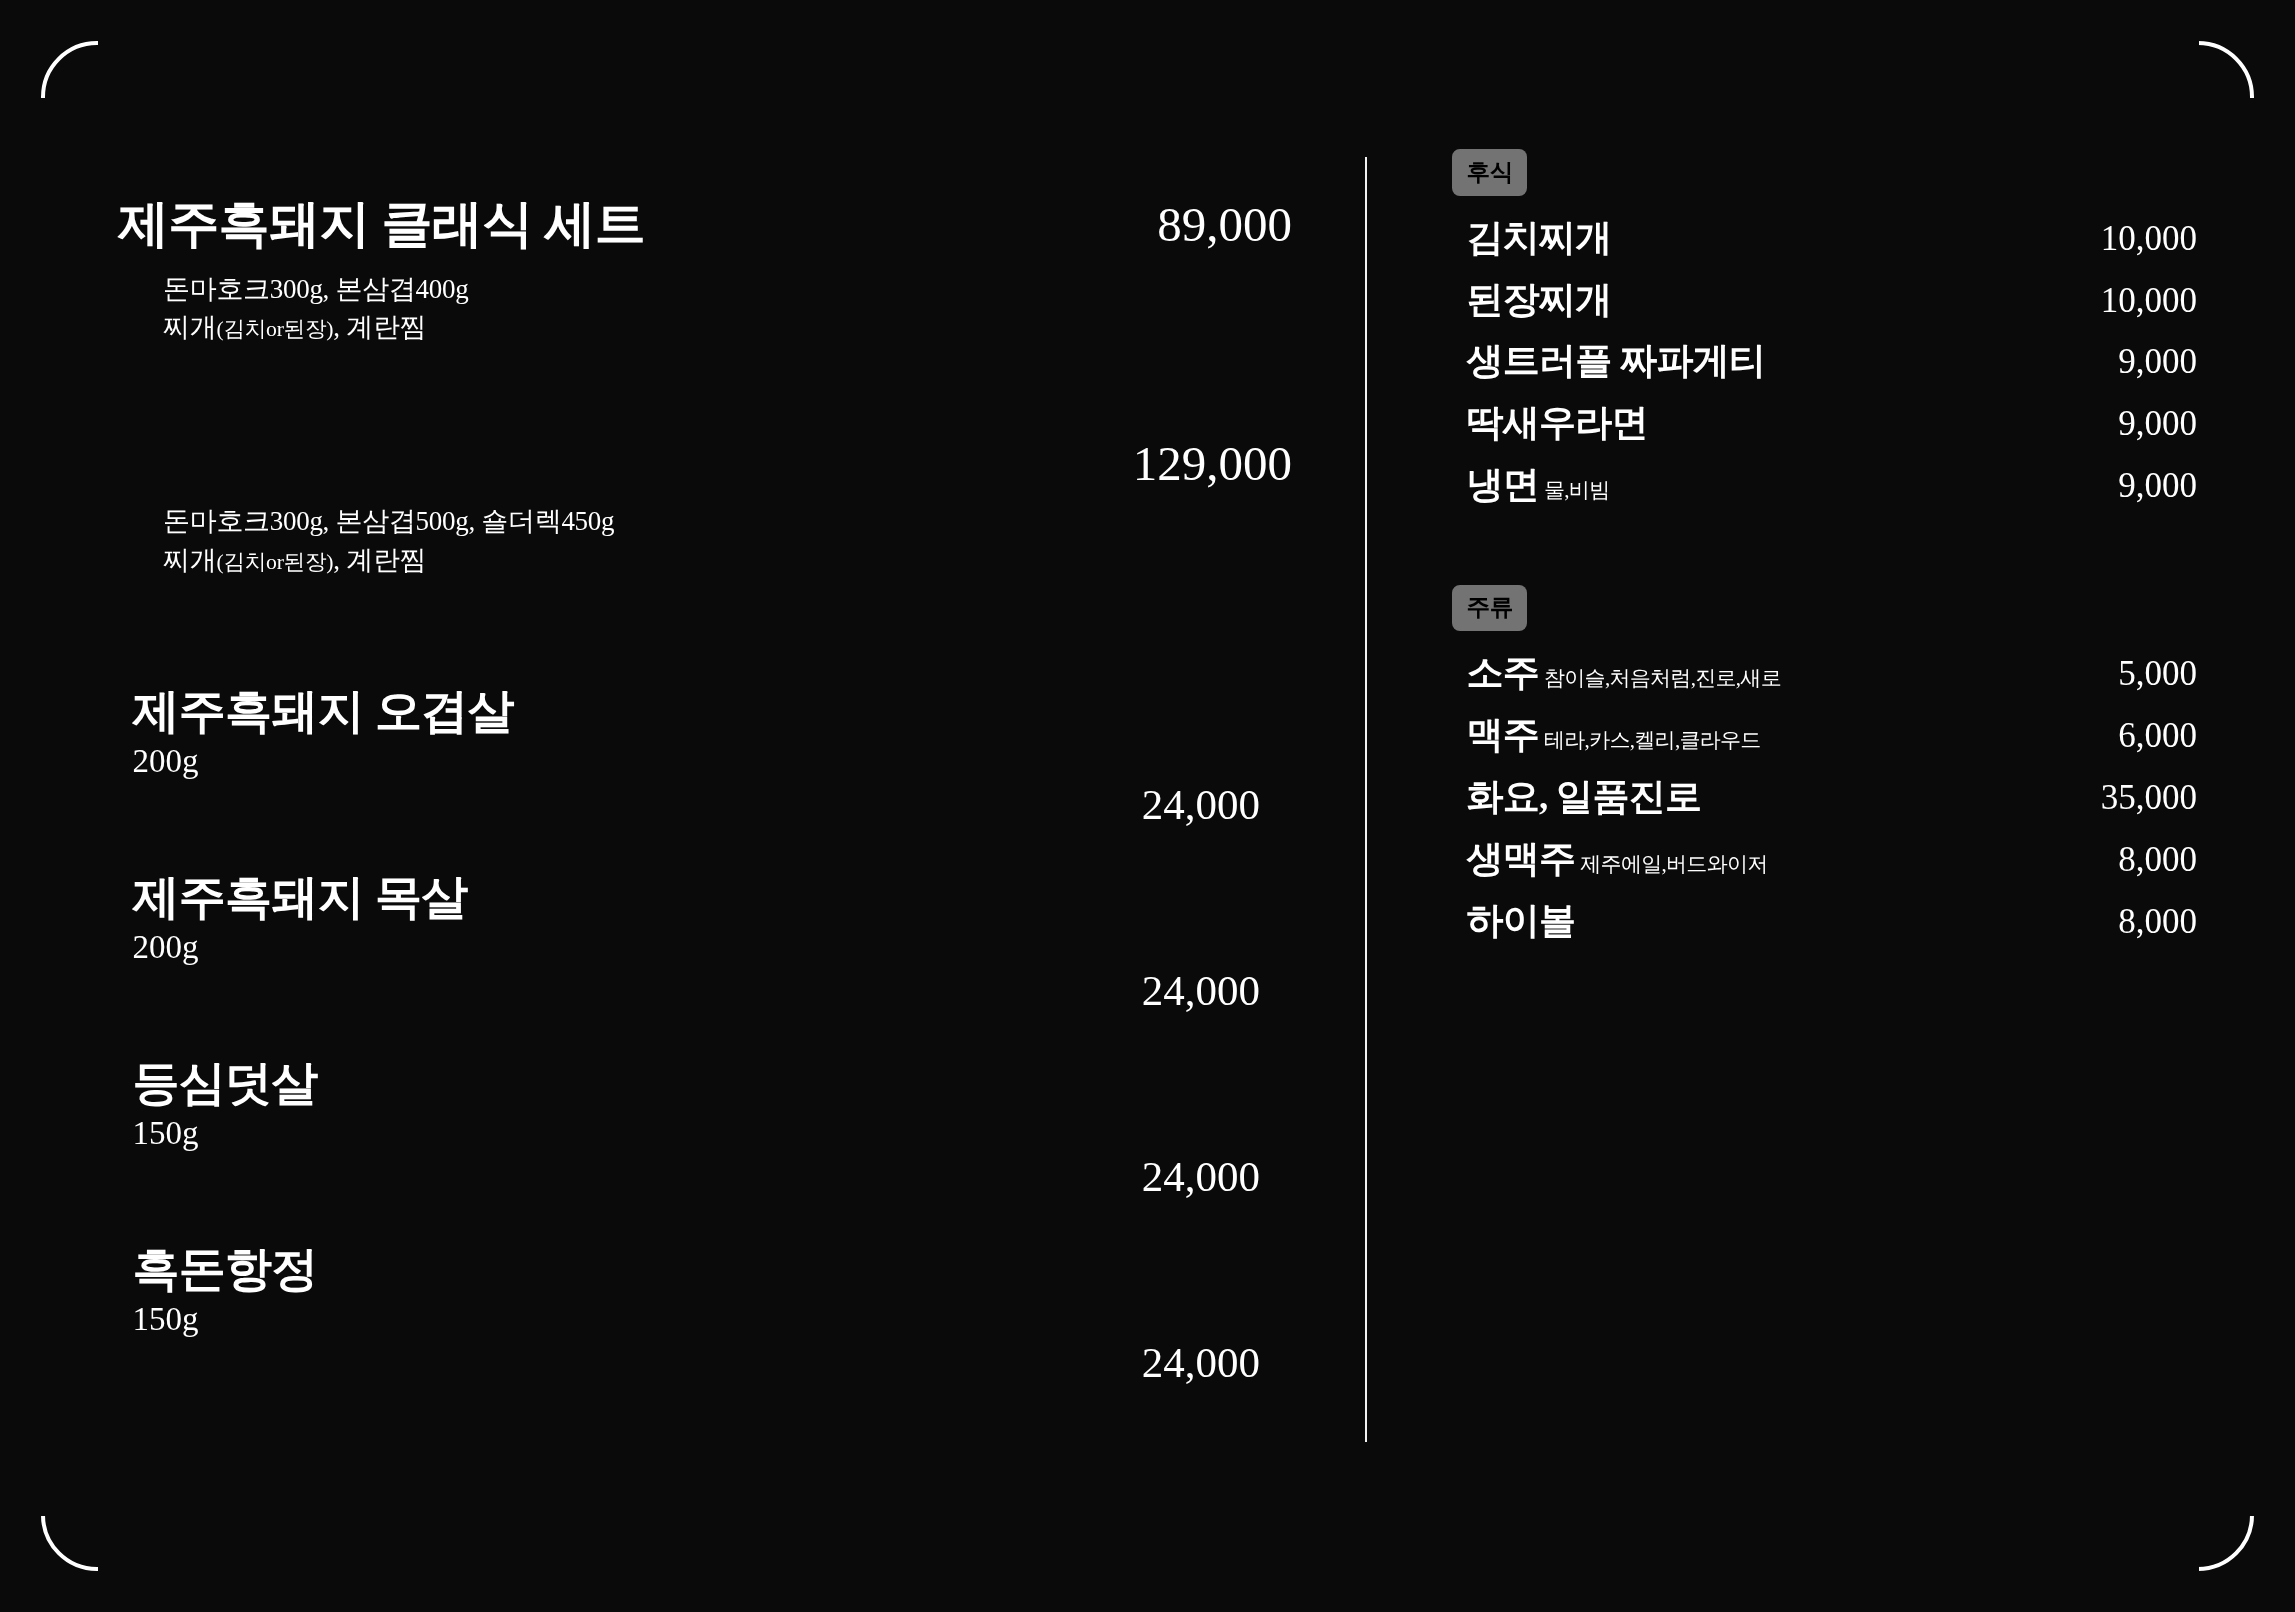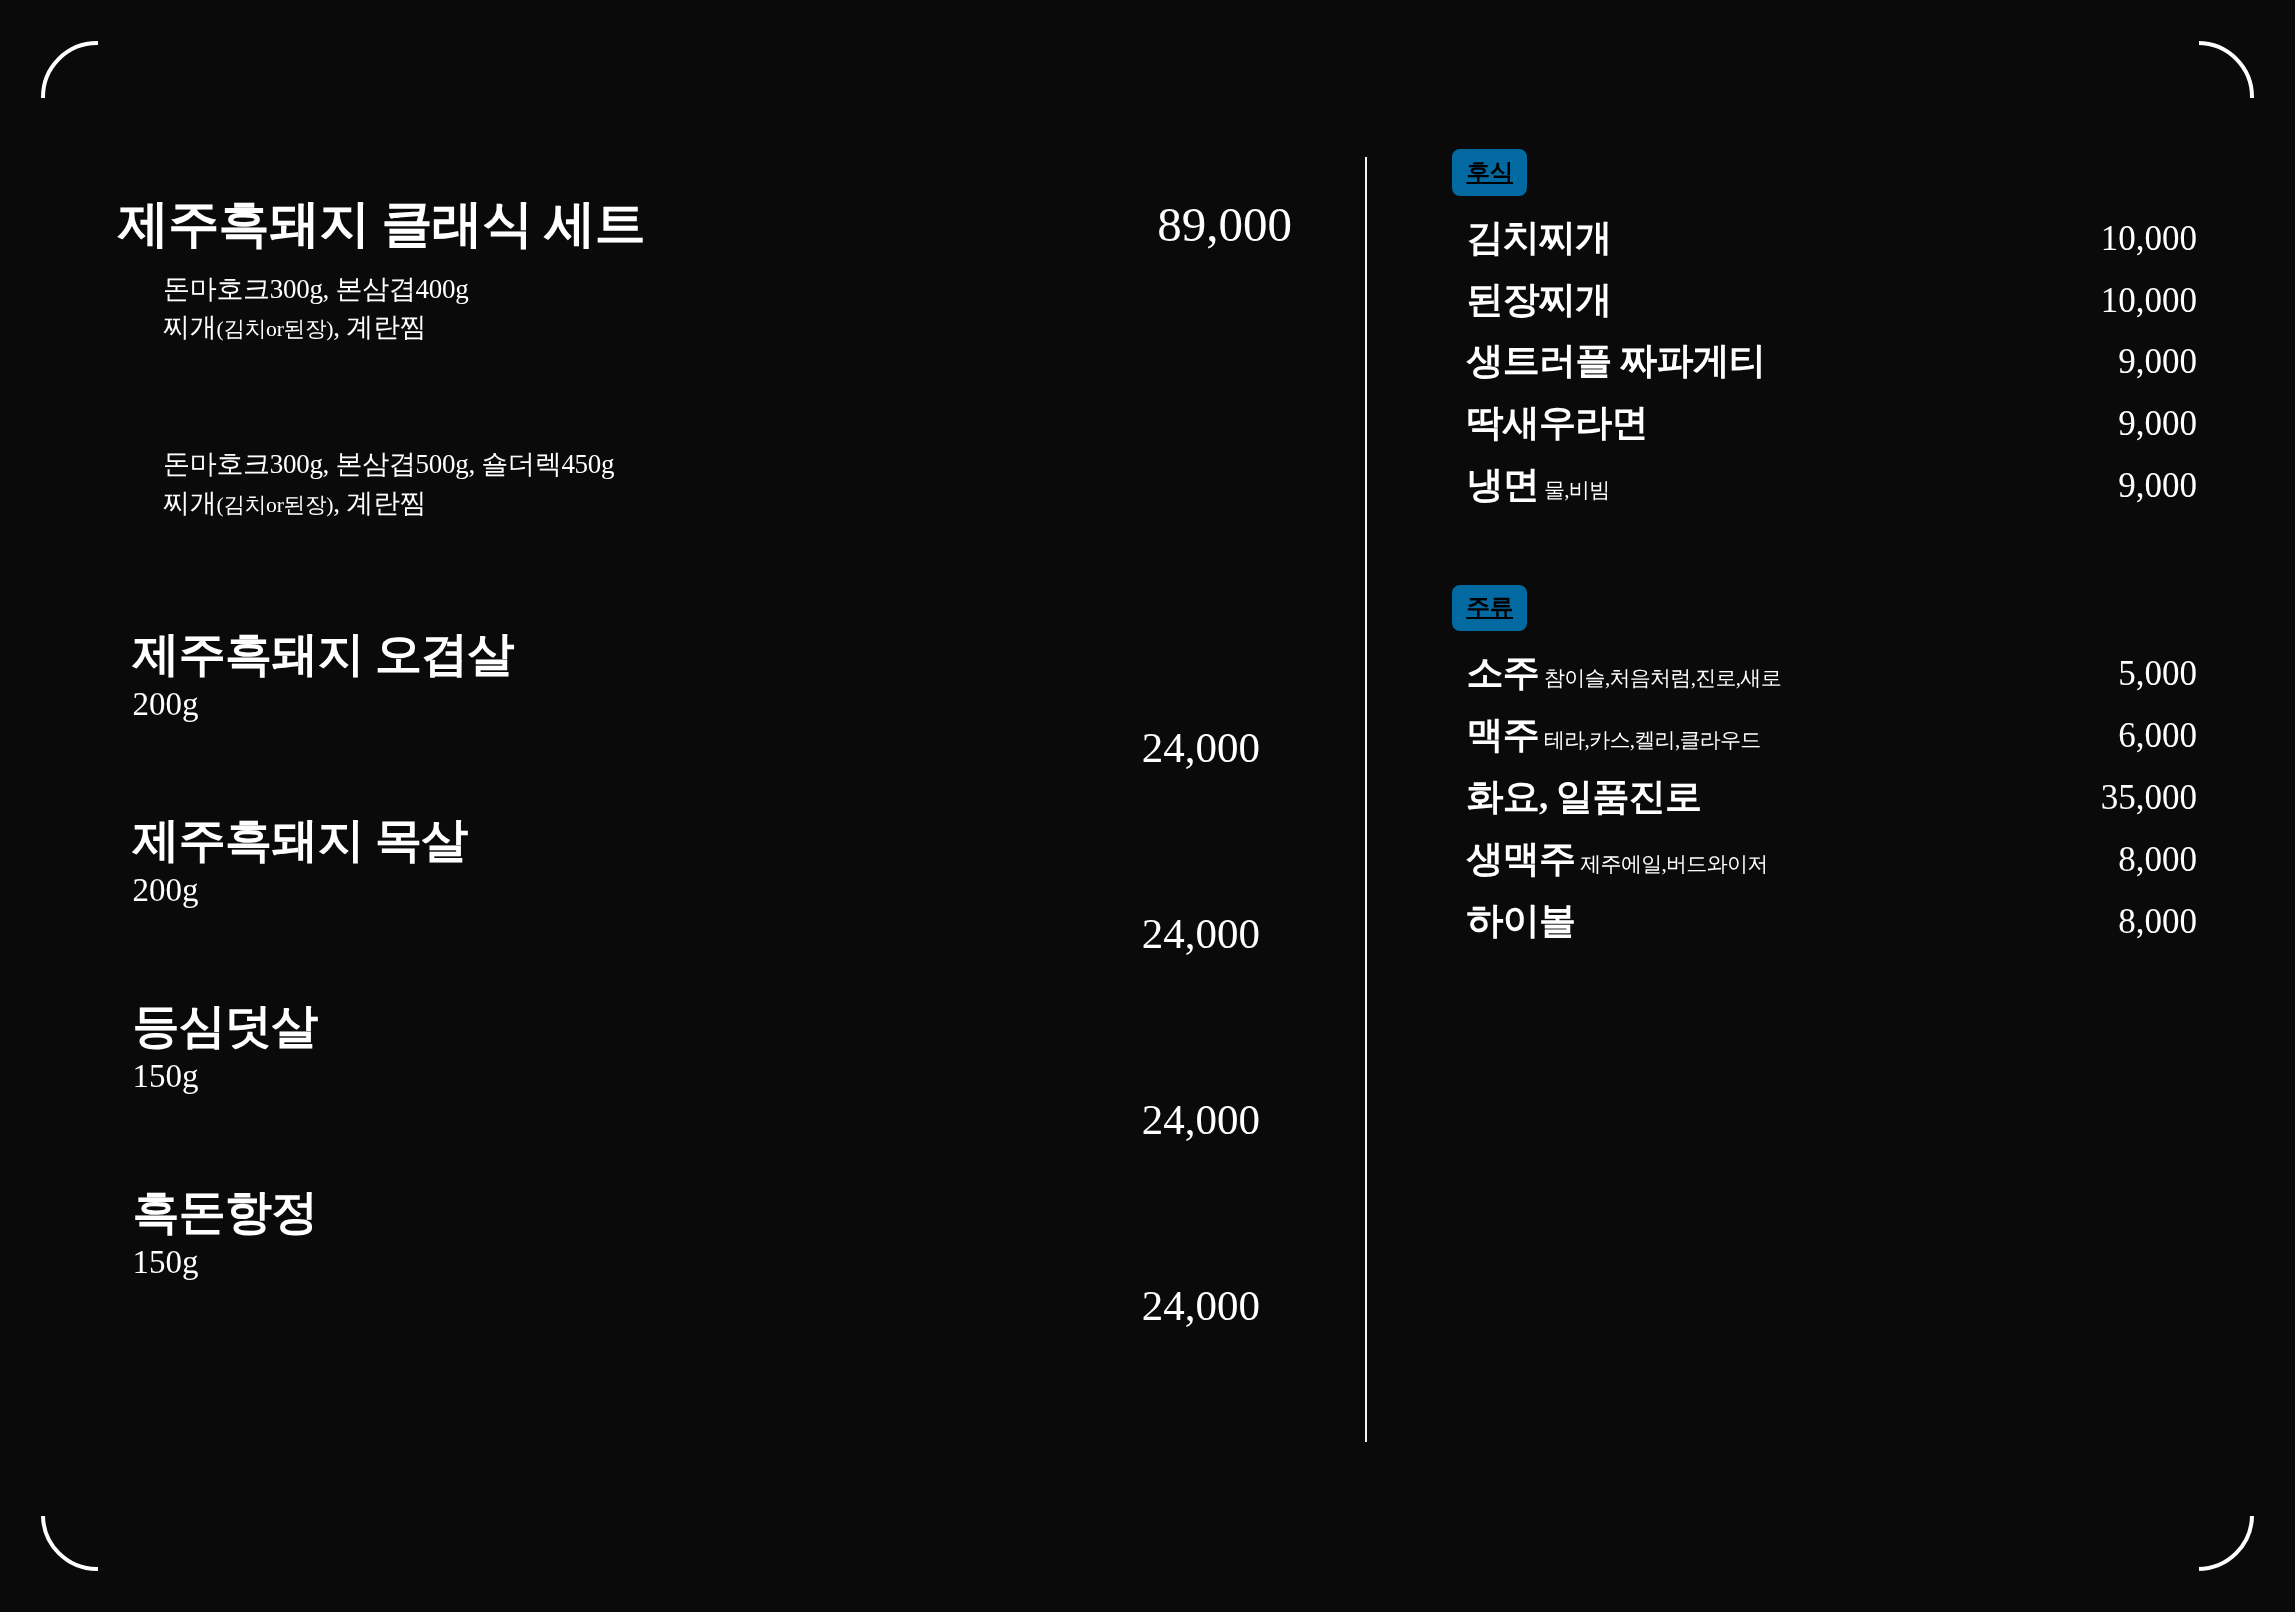--- a/index.html
+++ b/index.html
@@ -133,29 +133,28 @@
 
   
   .right-col {
     flex: 1;
     padding-left: 85px;
     padding-top: 18.4px;
   }
 
   .section-chip {
     display: inline-block;
-    background: #0369a1;
+    background: #737373;
     color: #000000;
     font-family: "Liberation Serif", serif;
     font-weight: bold;
     font-size: 23.6px;
     padding: 6.6px 14.4px 7.9px 14.4px;
     border-radius: 7.9px;
     letter-spacing: -0.3px;
-    text-decoration: underline;
   }
 
   .section-list { margin-top: 17px; }
 
   .r-row {
     display: flex;
     align-items: baseline;
     margin-bottom: 11.8px;
     padding-left: 14.4px;
     justify-content: space-between;
@@ -206,20 +205,21 @@
         <div class="set-desc">
           <div>돈마호크300g, 본삼겹400g</div>
           <div><span>찌개</span><span class="small">(김치or된장)</span><span>, 계란찜</span></div>
         </div>
       </div>
 
       <div class="gap-1"></div>
 
       <div class="set-item">
         <div class="set-head">
+          <div class="set-price">129,000</div>
         </div>
         <div class="set-desc">
           <div>돈마호크300g, 본삼겹500g, 숄더렉450g</div>
           <div><span>찌개</span><span class="small">(김치or된장)</span><span>, 계란찜</span></div>
         </div>
       </div>
 
       <div class="gap-2"></div>
 
       <div class="cut-row">

